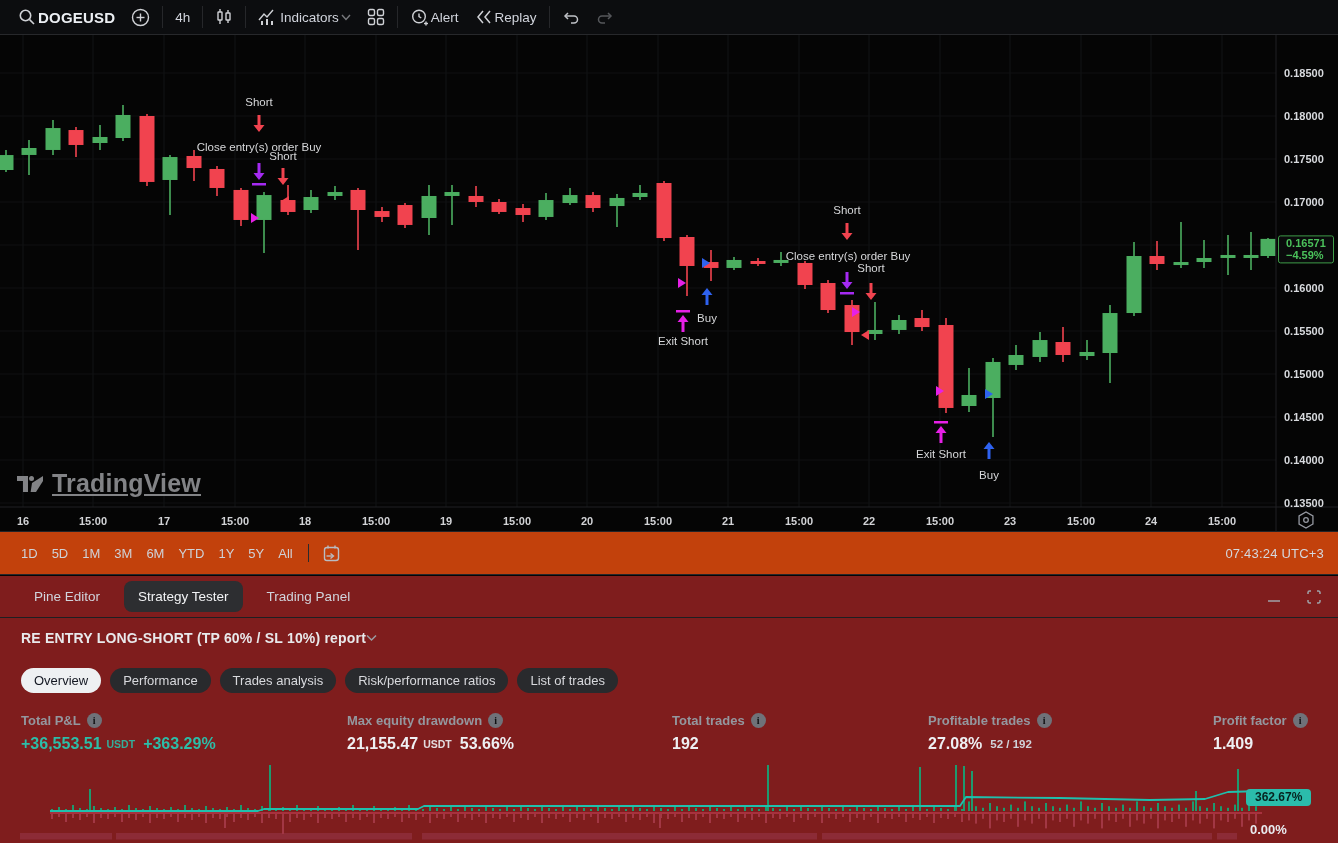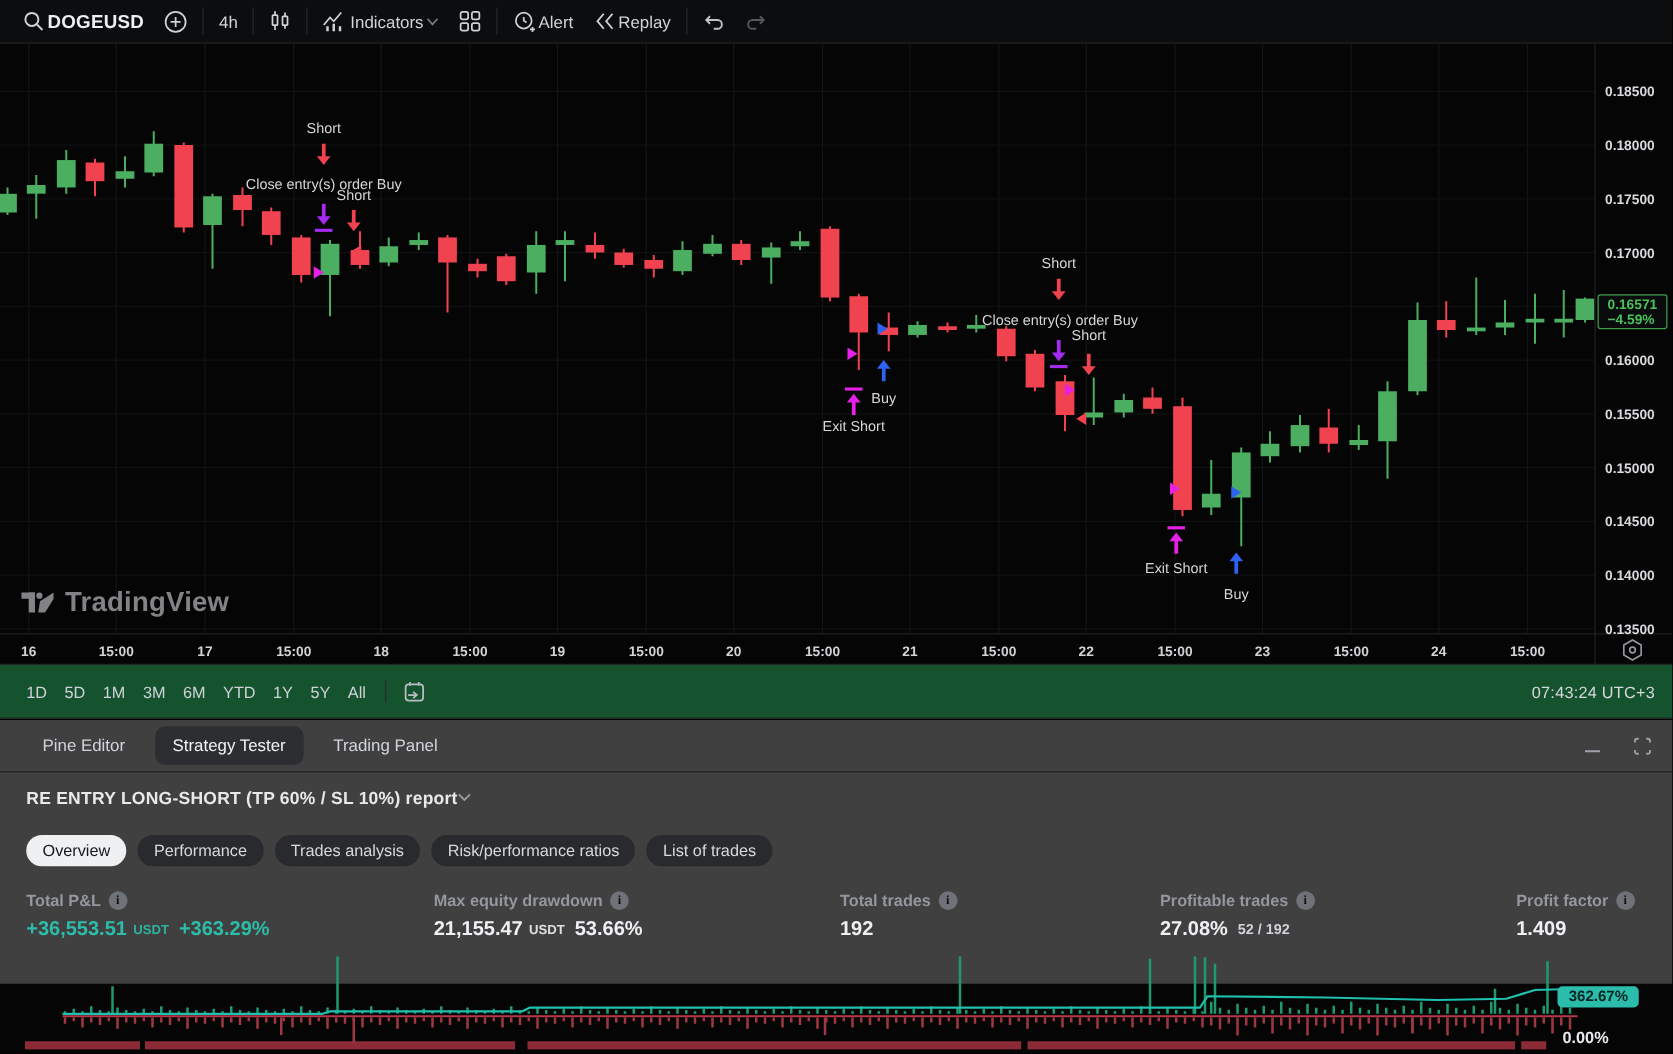--- a/index.html
+++ b/index.html
@@ -18,31 +18,31 @@
   .symbol-label { font-weight:700; font-size:15px; color:#eceff3; letter-spacing:.2px;
                   max-width:80px; overflow:hidden; white-space:nowrap; }
   .icon { display:inline-flex; align-items:center; justify-content:center; }
   .dim { opacity:.55; }
 
   
   .chart-area { position:absolute; top:35px; left:0; width:1338px; height:497px;
                 background:#050505; border-bottom:1px solid #222327; }
   .watermark { position:absolute; left:17px; top:434px; display:flex; align-items:center; gap:9px;
                color:#8d8e91; opacity:.92; pointer-events:none; }
-  .watermark .wm-text { font-size:22px; font-weight:700; letter-spacing:.2px; }
+  .watermark .wm-text { font-size:25px; font-weight:700; letter-spacing:.2px;text-decoration:underline; }
 
   
-  .range-row { position:absolute; top:532px; left:0; right:0; height:43px; background:#14532d;
+  .range-row { position:absolute; top:532px; left:0; right:0; height:43px; background:#c2410c;
                border-bottom:1px solid #26272b; display:flex; align-items:center; padding:0 14px; }
   .range-btn { color:#cfd2d8; font-size:13px; padding:4px 7px; border-radius:5px; cursor:pointer; }
   .range-sep { width:1px; height:18px; background:#2a2b2e; margin:0 8px; }
   .clock { margin-left:auto; color:#d5d8de; font-size:13px; letter-spacing:.2px; }
 
   
-  .panel { position:absolute; top:576px; left:0; right:0; height:211px; background:#404040; }
+  .panel { position:absolute; top:576px; left:0; right:0; height:267px; background:#7f1d1d; }
   .panel-tabs { position:absolute; top:0; left:0; right:0; height:42px; display:flex; align-items:center;
                 gap:8px; padding-left:20px; border-bottom:1px solid #1e1f22; }
   .ptab { color:#d1d4dc; font-size:13.5px; padding:8px 14px; border-radius:8px; cursor:pointer; }
   .ptab.active { background:#2d2e31; color:#f2f3f5; }
   .panel-actions { margin-left:auto; display:flex; align-items:center; gap:24px; padding-right:16px; }
 
   .report-row { position:absolute; top:54px; left:21px; display:flex; align-items:center; }
   .report-title { color:#e8e9eb; font-size:14px; font-weight:700; letter-spacing:.2px; }
 
   .subtabs { position:absolute; top:92px; left:21px; display:flex; gap:9px; }

